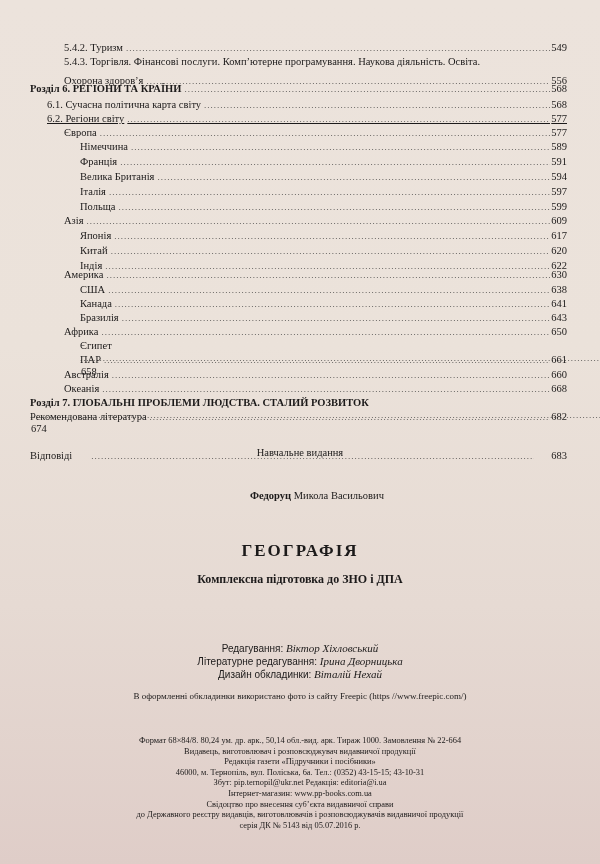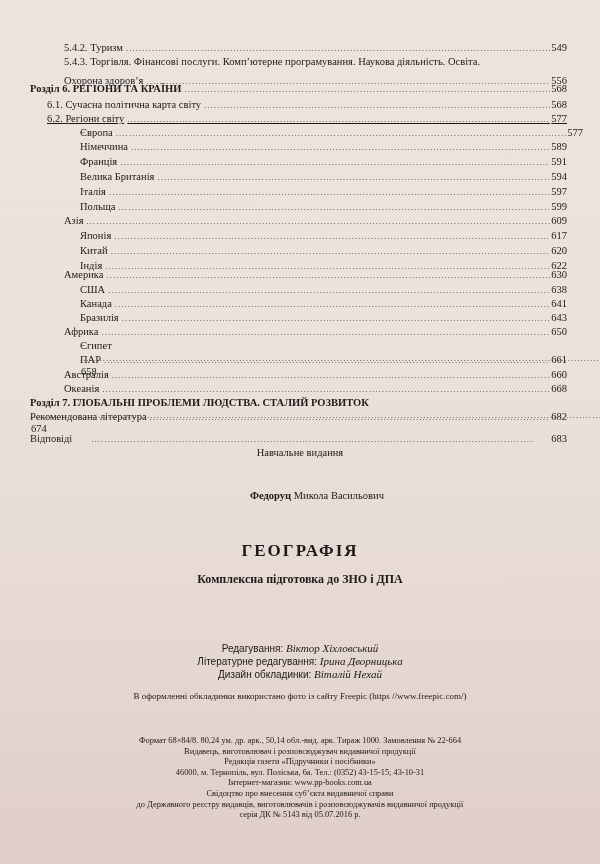--- a/index.html
+++ b/index.html
@@ -60,21 +60,21 @@
     <div class="toc-row" style="left: 47px; top: 98px; width: 520px;">
       <span class="label">6.1. Сучасна політична карта світу</span>
       <span class="dots"></span>
       <span class="page">568</span>
     </div>
     <div class="toc-row" style="left: 47px; top: 112px; width: 520px; text-decoration: underline;">
       <span class="label">6.2. Регіони світу</span>
       <span class="dots"></span>
       <span class="page">577</span>
     </div>
-    <div class="toc-row" style="left: 64px; top: 126px; width: 503px; margin-left: 16px;">
+    <div class="toc-row" style="left: 64px; top: 126px; width: 503px;">
       <span class="label">Європа</span>
       <span class="dots"></span>
       <span class="page">577</span>
     </div>
     <div class="toc-row" style="left: 80px; top: 140px; width: 487px;">
       <span class="label">Німеччина</span>
       <span class="dots"></span>
       <span class="page">589</span>
     </div>
     <div class="toc-row" style="left: 80px; top: 155px; width: 487px;">
@@ -165,21 +165,21 @@
     <div class="toc-row bold" style="left: 30px; top: 396px; width: 537px; flex-direction: column;">
       <span class="label">Розділ 7. ГЛОБАЛЬНІ ПРОБЛЕМИ ЛЮДСТВА. СТАЛИЙ РОЗВИТОК</span>
       <span class="dots"></span>
       <span class="page">674</span>
     </div>
     <div class="toc-row" style="left: 30px; top: 410px; width: 537px;">
       <span class="label">Рекомендована література</span>
       <span class="dots"></span>
       <span class="page">682</span>
     </div>
-    <div class="toc-row" style="left: 30px; top: 432px; width: 537px; gap: 16px;">
+    <div class="toc-row" style="left: 30px; top: 449px; width: 537px; gap: 16px;">
       <span class="label">Відповіді</span>
       <span class="dots"></span>
       <span class="page">683</span>
     </div>
   </div>
 
 <div class="toc-wrap" style="left:64px; top:55px;">5.4.3. Торгівля. Фінансові послуги. Комп’ютерне програмування. Наукова діяльність. Освіта.</div>
 
 <div class="center edition">Навчальне видання</div>
 
@@ -206,17 +206,18 @@
   </div>
 </div>
 
 <div class="center photo-note">В оформленні обкладинки використано фото із сайту Freepic (https //www.freepic.com/)</div>
 
 <div class="center imprint">
   <div>Формат 68×84/8. 80,24 ум. др. арк., 50,14 обл.-вид. арк. Тираж 1000. Замовлення № 22-664</div>
   <div>Видавець, виготовлювач і розповсюджувач видавничої продукції</div>
   <div>Редакція газети «Підручники і посібники»</div>
   <div>46000, м. Тернопіль, вул. Поліська, 6а. Тел.: (0352) 43-15-15; 43-10-31</div>
+  <div>Збут: pip.ternopil@ukr.net Редакція: editoria@i.ua</div>
   <div>Інтернет-магазин: www.pp-books.com.ua</div>
   <div>Свідоцтво про внесення суб’єкта видавничої справи</div>
   <div>до Державного реєстру видавців, виготовлювачів і розповсюджувачів видавничої продукції</div>
   <div>серія ДК № 5143 від 05.07.2016 р.</div>
 </div>
 
 </body></html>

